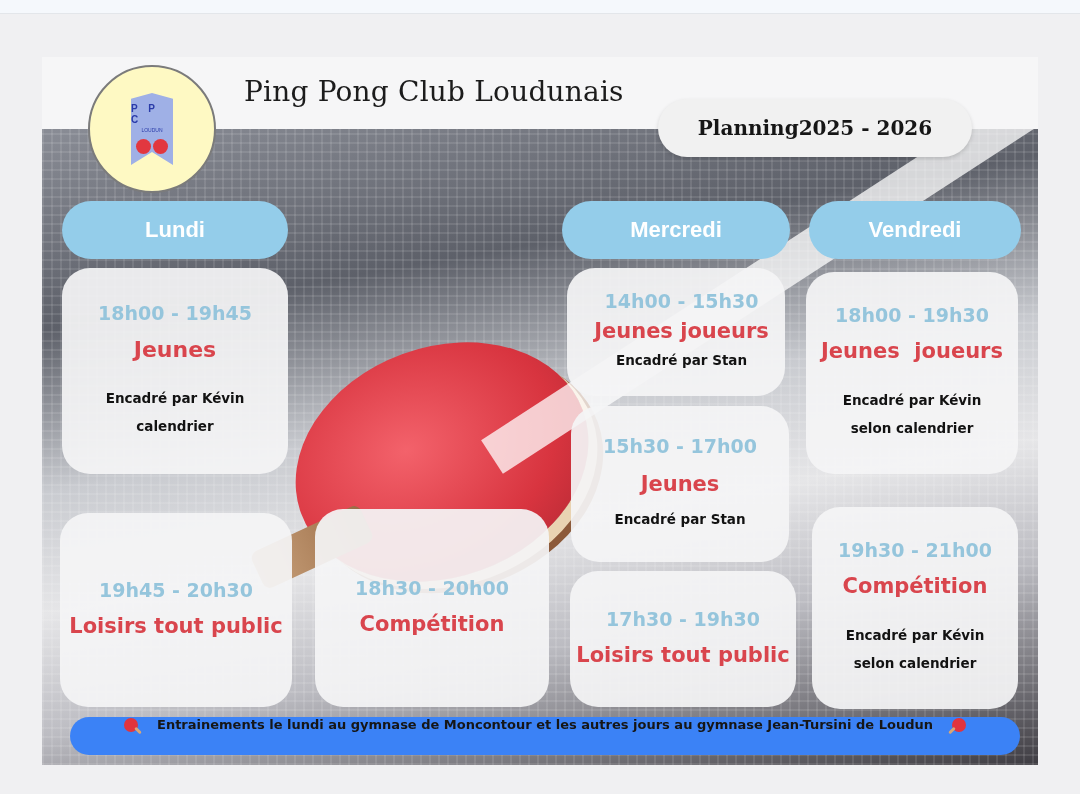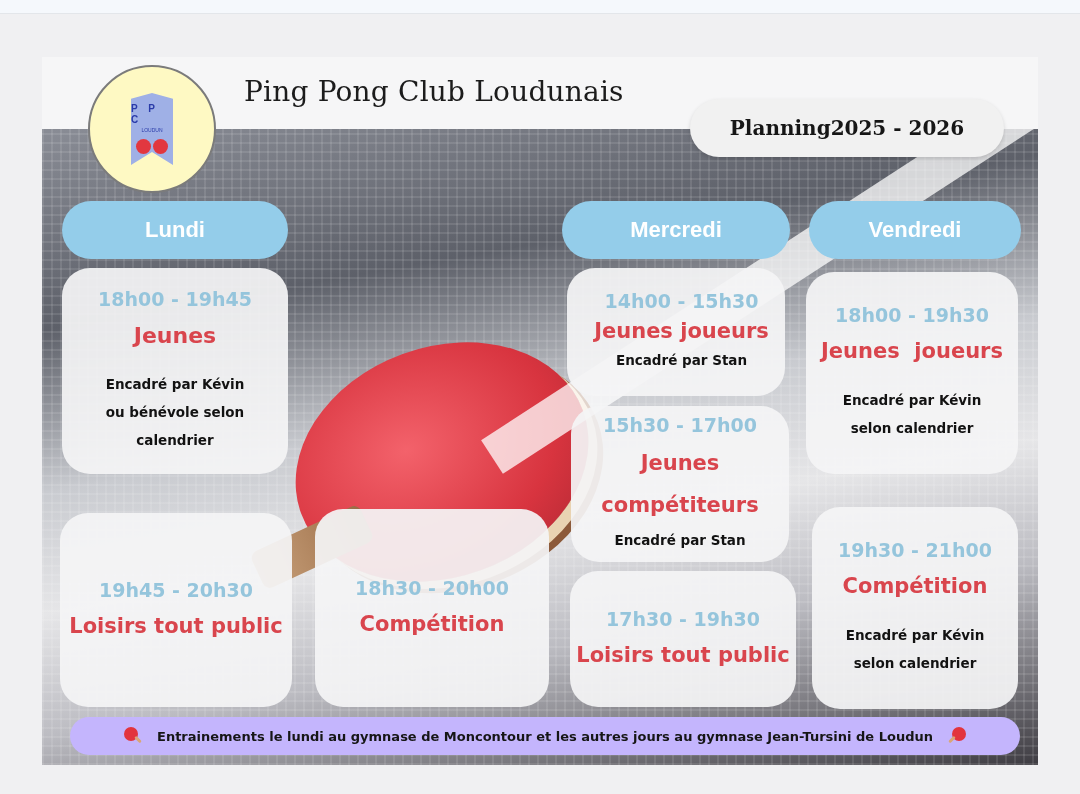--- a/index.html
+++ b/index.html
@@ -57,21 +57,21 @@
   }
   .logo-letters { font-family: "Liberation Sans", sans-serif; font-weight: bold; font-size: 10px; color: #2a3ba8; letter-spacing: 4px; }
   .logo-sub { font-family: "Liberation Sans", sans-serif; font-size: 5px; color: #2a3ba8; margin-top: 2px; }
   .logo-balls { display: flex; gap: 2px; margin-top: 6px; }
   .logo-balls span { width: 15px; height: 15px; border-radius: 50%; background: #e2373f; display: block; }
   .club-title {
     position: absolute; left: 202px; top: 18px; font-family: "DejaVu Serif", serif;
     font-size: 28px; color: #1c1c1c; z-index: 3; letter-spacing: 0.2px;
   }
   .planning-pill {
-    position: absolute; left: 648px; top: 42px; width: 314px; height: 58px;
+    position: absolute; left: 616px; top: 42px; width: 314px; height: 58px;
     border-radius: 29px; background: #f1f1f1; z-index: 3;
     display: flex; align-items: center; justify-content: center;
     font-family: "DejaVu Serif", serif; font-weight: bold; font-size: 20px; color: #161616;
     box-shadow: 0 2px 4px rgba(0,0,0,0.15);
   }
   .planning-pill span + span { }
   .day-pill {
     position: absolute; height: 58px; border-radius: 29px; background: #94cdea;
     color: #ffffff; font-family: "Liberation Sans", sans-serif; font-weight: bold; font-size: 22px;
     display: flex; align-items: center; justify-content: center; z-index: 3;
@@ -79,22 +79,22 @@
   .card {
     position: absolute; border-radius: 28px; background: rgba(244,244,245,0.93);
     z-index: 3; display: flex; flex-direction: column; align-items: center; justify-content: center;
     text-align: center; font-family: "DejaVu Sans", sans-serif; font-weight: bold;
   }
   .time { color: #95c5dc; font-size: 19px; }
   .activity { color: #d9454d; font-size: 21px; margin-top: 12px; line-height: 1.3; }
   .coach { color: #121212; font-size: 13.5px; margin-top: 20px; line-height: 28px; }
   .footer-pill {
     position: absolute; left: 28px; top: 660px; width: 950px; height: 38px;
-    border-radius: 19px; background: #c4b5fd; z-index: 3;
-    display: flex; align-items: center; justify-content: center; gap: 14px;
+    border-radius: 19px; background: #3b82f6; z-index: 3;
+    display: flex; align-items: flex-start; justify-content: center; gap: 14px;
     font-family: "DejaVu Sans", sans-serif; font-weight: bold; font-size: 13px; color: #161616;
   }
   .paddle-icon { position: relative; width: 20px; height: 20px; display: inline-block; }
   .paddle-icon .head { position: absolute; left: 1px; top: 1px; width: 14px; height: 14px; border-radius: 50%; background: #e2343d; }
   .paddle-icon .stick { position: absolute; left: 11px; top: 12px; width: 8px; height: 3px; background: #d9a777; transform: rotate(45deg); border-radius: 2px; }
   .paddle-icon.mirror { transform: scaleX(-1); }
 </style>
 </head>
 <body>
 
@@ -127,21 +127,20 @@
 
   <div class="day-pill" style="left:20px; top:144px; width:226px;">Lundi</div>
   <div class="day-pill" style="left:520px; top:144px; width:228px;">Mercredi</div>
   <div class="day-pill" style="left:767px; top:144px; width:212px;">Vendredi</div>
 
   <div class="card" style="left:20px; top:211px; width:226px; height:206px;">
     <div class="time">18h00 - 19h45</div>
     <div class="activity" style="font-size:22px;">Jeunes</div>
     <div class="coach">
       <div>Encadré par Kévin</div>
-      <div>ou bénévole selon</div>
       <div>calendrier</div>
     </div>
   </div>
   <div class="card" style="left:18px; top:456px; width:232px; height:194px;">
     <div class="time">19h45 - 20h30</div>
     <div class="activity">Loisirs tout public</div>
   </div>
 
   <div class="card" style="left:273px; top:452px; width:234px; height:198px;">
     <div class="time">18h30 - 20h00</div>
@@ -150,21 +149,20 @@
 
   <div class="card" style="left:525px; top:211px; width:218px; height:128px;padding-left:11px;">
     <div class="time">14h00 - 15h30</div>
     <div class="activity" style="margin-top:6px;">Jeunes joueurs</div>
     <div class="coach" style="margin-top:0;">Encadré par Stan</div>
   </div>
   <div class="card" style="left:529px; top:349px; width:218px; height:156px;">
     <div class="time">15h30 - 17h00</div>
     <div class="activity" style="margin-top:6px; line-height:42px;">
       <div>Jeunes</div>
-      <div>compétiteurs</div>
     </div>
     <div class="coach" style="margin-top:0;">Encadré par Stan</div>
   </div>
   <div class="card" style="left:528px; top:514px; width:226px; height:136px;">
     <div class="time">17h30 - 19h30</div>
     <div class="activity">Loisirs tout public</div>
   </div>
 
   <div class="card" style="left:764px; top:215px; width:212px; height:202px;">
     <div class="time">18h00 - 19h30</div>

